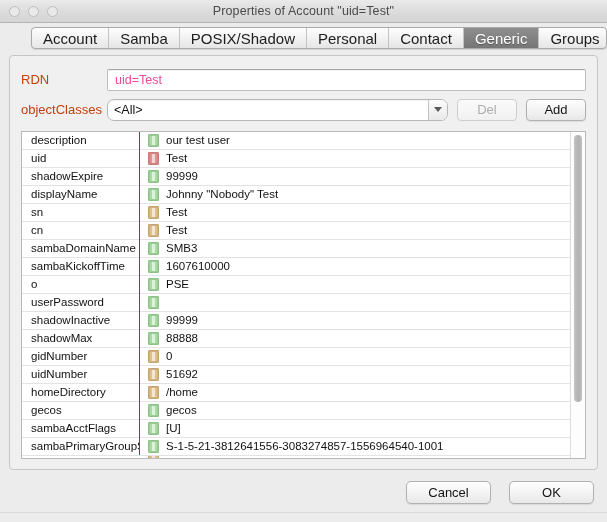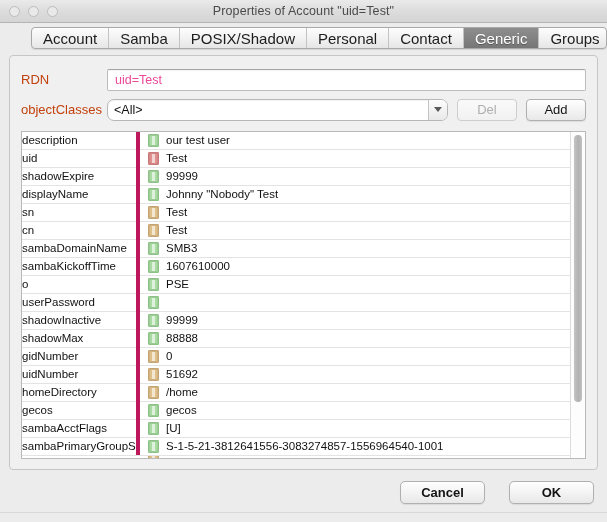--- a/index.html
+++ b/index.html
@@ -209,21 +209,22 @@
     display: flex;
     align-items: center;
     height: 18px;
     border-bottom: 1px solid #e3e3e3;
     font-size: 11.5px;
     color: #111;
   }
   .attr-name {
     flex: 0 0 118px;
     width: 118px;
-    border-right: 4px solid #be185d;
+    padding-left: 9px;
+    border-right: 1px solid #be185d;
     white-space: nowrap;
     overflow: hidden;
     line-height: 18px;
   }
   .attr-icon {
     flex: 0 0 26px;
     display: flex;
     align-items: center;
     justify-content: center;
   }
@@ -278,22 +279,21 @@
     border-radius: 5px;
   }
 
   
   .footer {
     flex: 0 0 52px;
     display: flex;
     align-items: center;
     justify-content: flex-end;
     padding: 0 13px 8px 6px;
-    gap: 24px;
-    font-weight: bold;
+    gap: 18px;
   }
   .footer .btn {
     min-width: 85px;
     height: 23px;
     margin-left: 0;
     border-radius: 5px;
     font-size: 13px;
   }
   .footer-strip {
     position: absolute;

